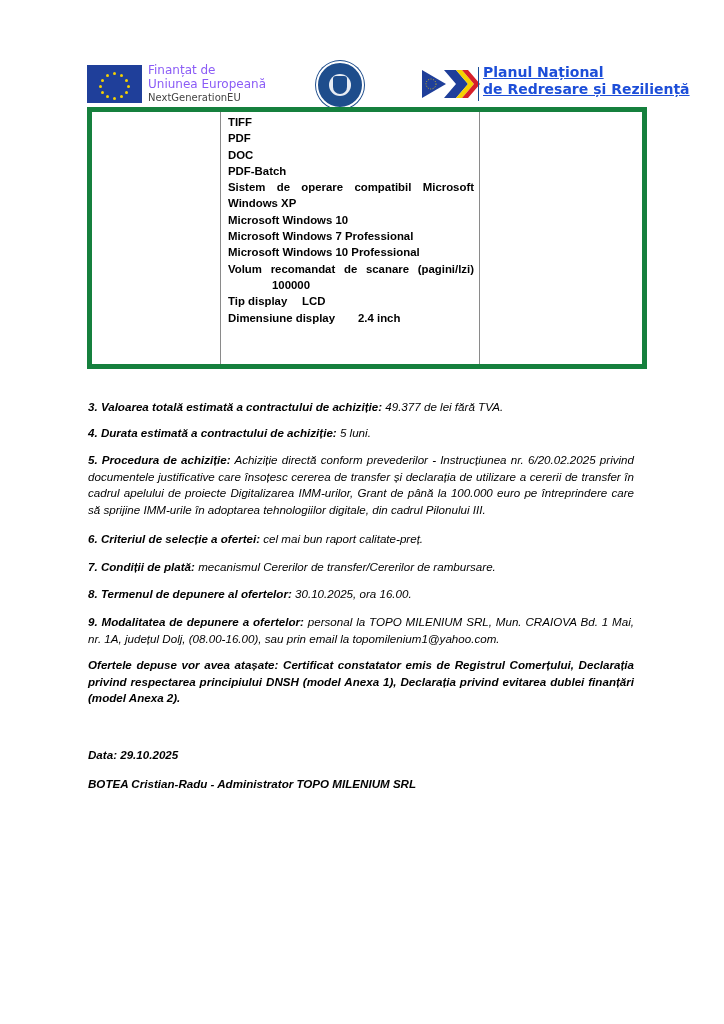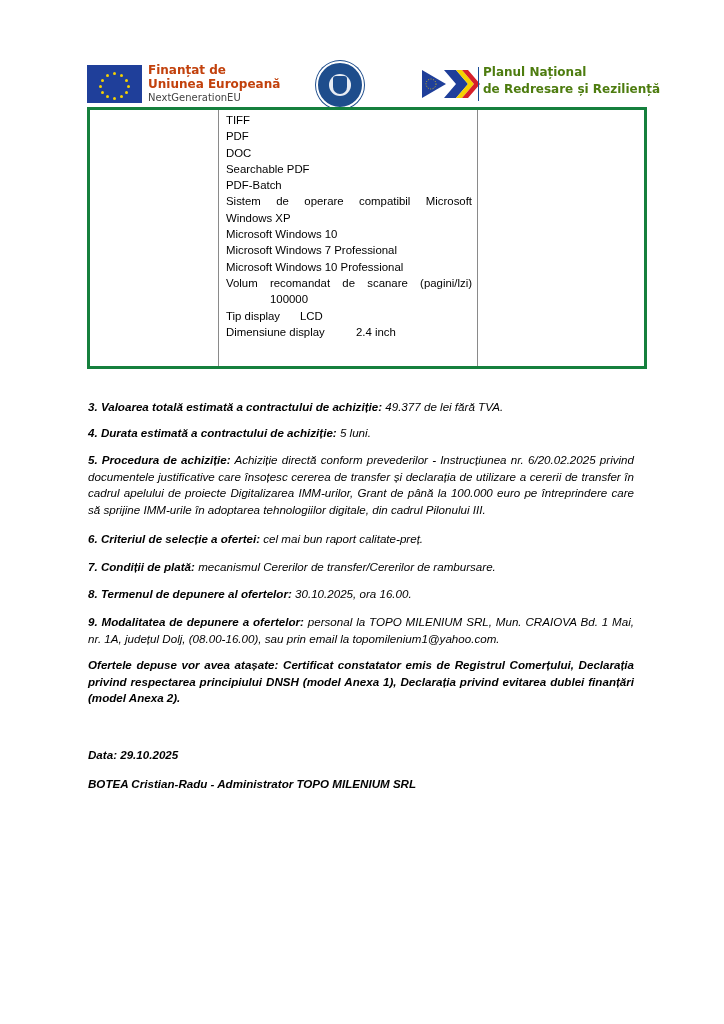--- a/index.html
+++ b/index.html
@@ -2,33 +2,33 @@
 <html><head>
 <meta charset="utf-8">
 <style>
   html, body { margin: 0; padding: 0; background: #ffffff; }
   body { width: 724px; height: 1024px; position: relative; overflow: hidden;
          font-family: "Liberation Sans", sans-serif; color: #000; }
   .header { position: absolute; left: 0; top: 0; width: 724px; height: 108px; }
   .eu-flag { position: absolute; left: 87px; top: 65px; width: 55px; height: 38px; background: #1f3f9a; }
   .eu-flag .star { position: absolute; width: 3px; height: 3px; background: #f5d100; border-radius: 50%; }
   .eu-text { position: absolute; left: 148px; top: 63px; font-family: "DejaVu Sans", sans-serif; line-height: 14px; }
-  .eu-text .l1, .eu-text .l2 { color: #c2410c; font-weight: bold; font-size: 12px; }
+  .eu-text .l1, .eu-text .l2 { color: #8b5cf6; font-weight: normal; font-size: 12px; }
   .eu-text .l3 { color: #444; font-size: 10px; }
   .gov-logo { position: absolute; left: 316px; top: 61px; width: 44px; height: 44px; border-radius: 50%;
               background: #1e4d8c; border: 2px solid #fff; box-shadow: 0 0 0 1px #1e4d8c; }
   .gov-logo .inner { position: absolute; left: 11px; top: 11px; width: 22px; height: 22px; border-radius: 50%; background: #e8ecf3; }
   .gov-logo .crest { position: absolute; left: 15px; top: 13px; width: 14px; height: 18px; background: #1e4d8c; border-radius: 3px 3px 7px 7px; }
   .pnrr-logo { position: absolute; left: 422px; top: 68px; width: 58px; height: 32px; }
   .pnrr-sep { position: absolute; left: 478px; top: 67px; width: 1px; height: 34px; background: #1a4c97; }
-  .pnrr-text { position: absolute; left: 483px; top: 64px; color: #4d7c0f; font-family: "DejaVu Sans", sans-serif;
-               font-size: 12px; font-weight: bold; line-height: 17px; }
+  .pnrr-text { position: absolute; left: 483px; top: 64px; color: #1d4ed8; font-family: "DejaVu Sans", sans-serif;
+               font-size: 14px; font-weight: bold; line-height: 17px; text-decoration: underline; }
 
   .spec-table { position: absolute; left: 87px; top: 107px; width: 560px; height: 262px;
-                border: 3px solid #15803d; box-sizing: border-box; }
+                border: 5px solid #15803d; box-sizing: border-box; font-weight: bold; }
   .col-div { position: absolute; top: 0; bottom: 0; width: 1px; background: #8a8a8a; }
   .col-div.d1 { left: 128px; }
   .col-div.d2 { left: 387px; }
   .spec-list { position: absolute; left: 136px; top: 2px; width: 246px;
                font-family: "Liberation Sans", sans-serif; font-size: 11.4px; line-height: 16.3px; }
   .spec-list .row { display: block; white-space: nowrap; }
   .spec-list .row.just { text-align: justify; text-align-last: justify; white-space: normal; }
   .spec-list .row.indent { padding-left: 44px; }
   .spec-list .kv .v { display: inline-block; text-align: center; }
 
@@ -78,21 +78,20 @@
   </div>
 </div>
 
 <div class="spec-table">
   <div class="col-div d1"></div>
   <div class="col-div d2"></div>
   <div class="spec-list">
     <span class="row">TIFF</span>
     <span class="row">PDF</span>
     <span class="row">DOC</span>
-    <span class="row">Searchable PDF</span>
     <span class="row">PDF-Batch</span>
     <span class="row just">Sistem de operare compatibil Microsoft</span>
     <span class="row">Windows XP</span>
     <span class="row">Microsoft Windows 10</span>
     <span class="row">Microsoft Windows 7 Professional</span>
     <span class="row">Microsoft Windows 10 Professional</span>
     <span class="row just">Volum recomandat de scanare (pagini/lzi)</span>
     <span class="row indent">100000</span>
     <span class="row kv">
       <span style="display:inline-block;width:74px">Tip display</span><span class="v">LCD</span>

